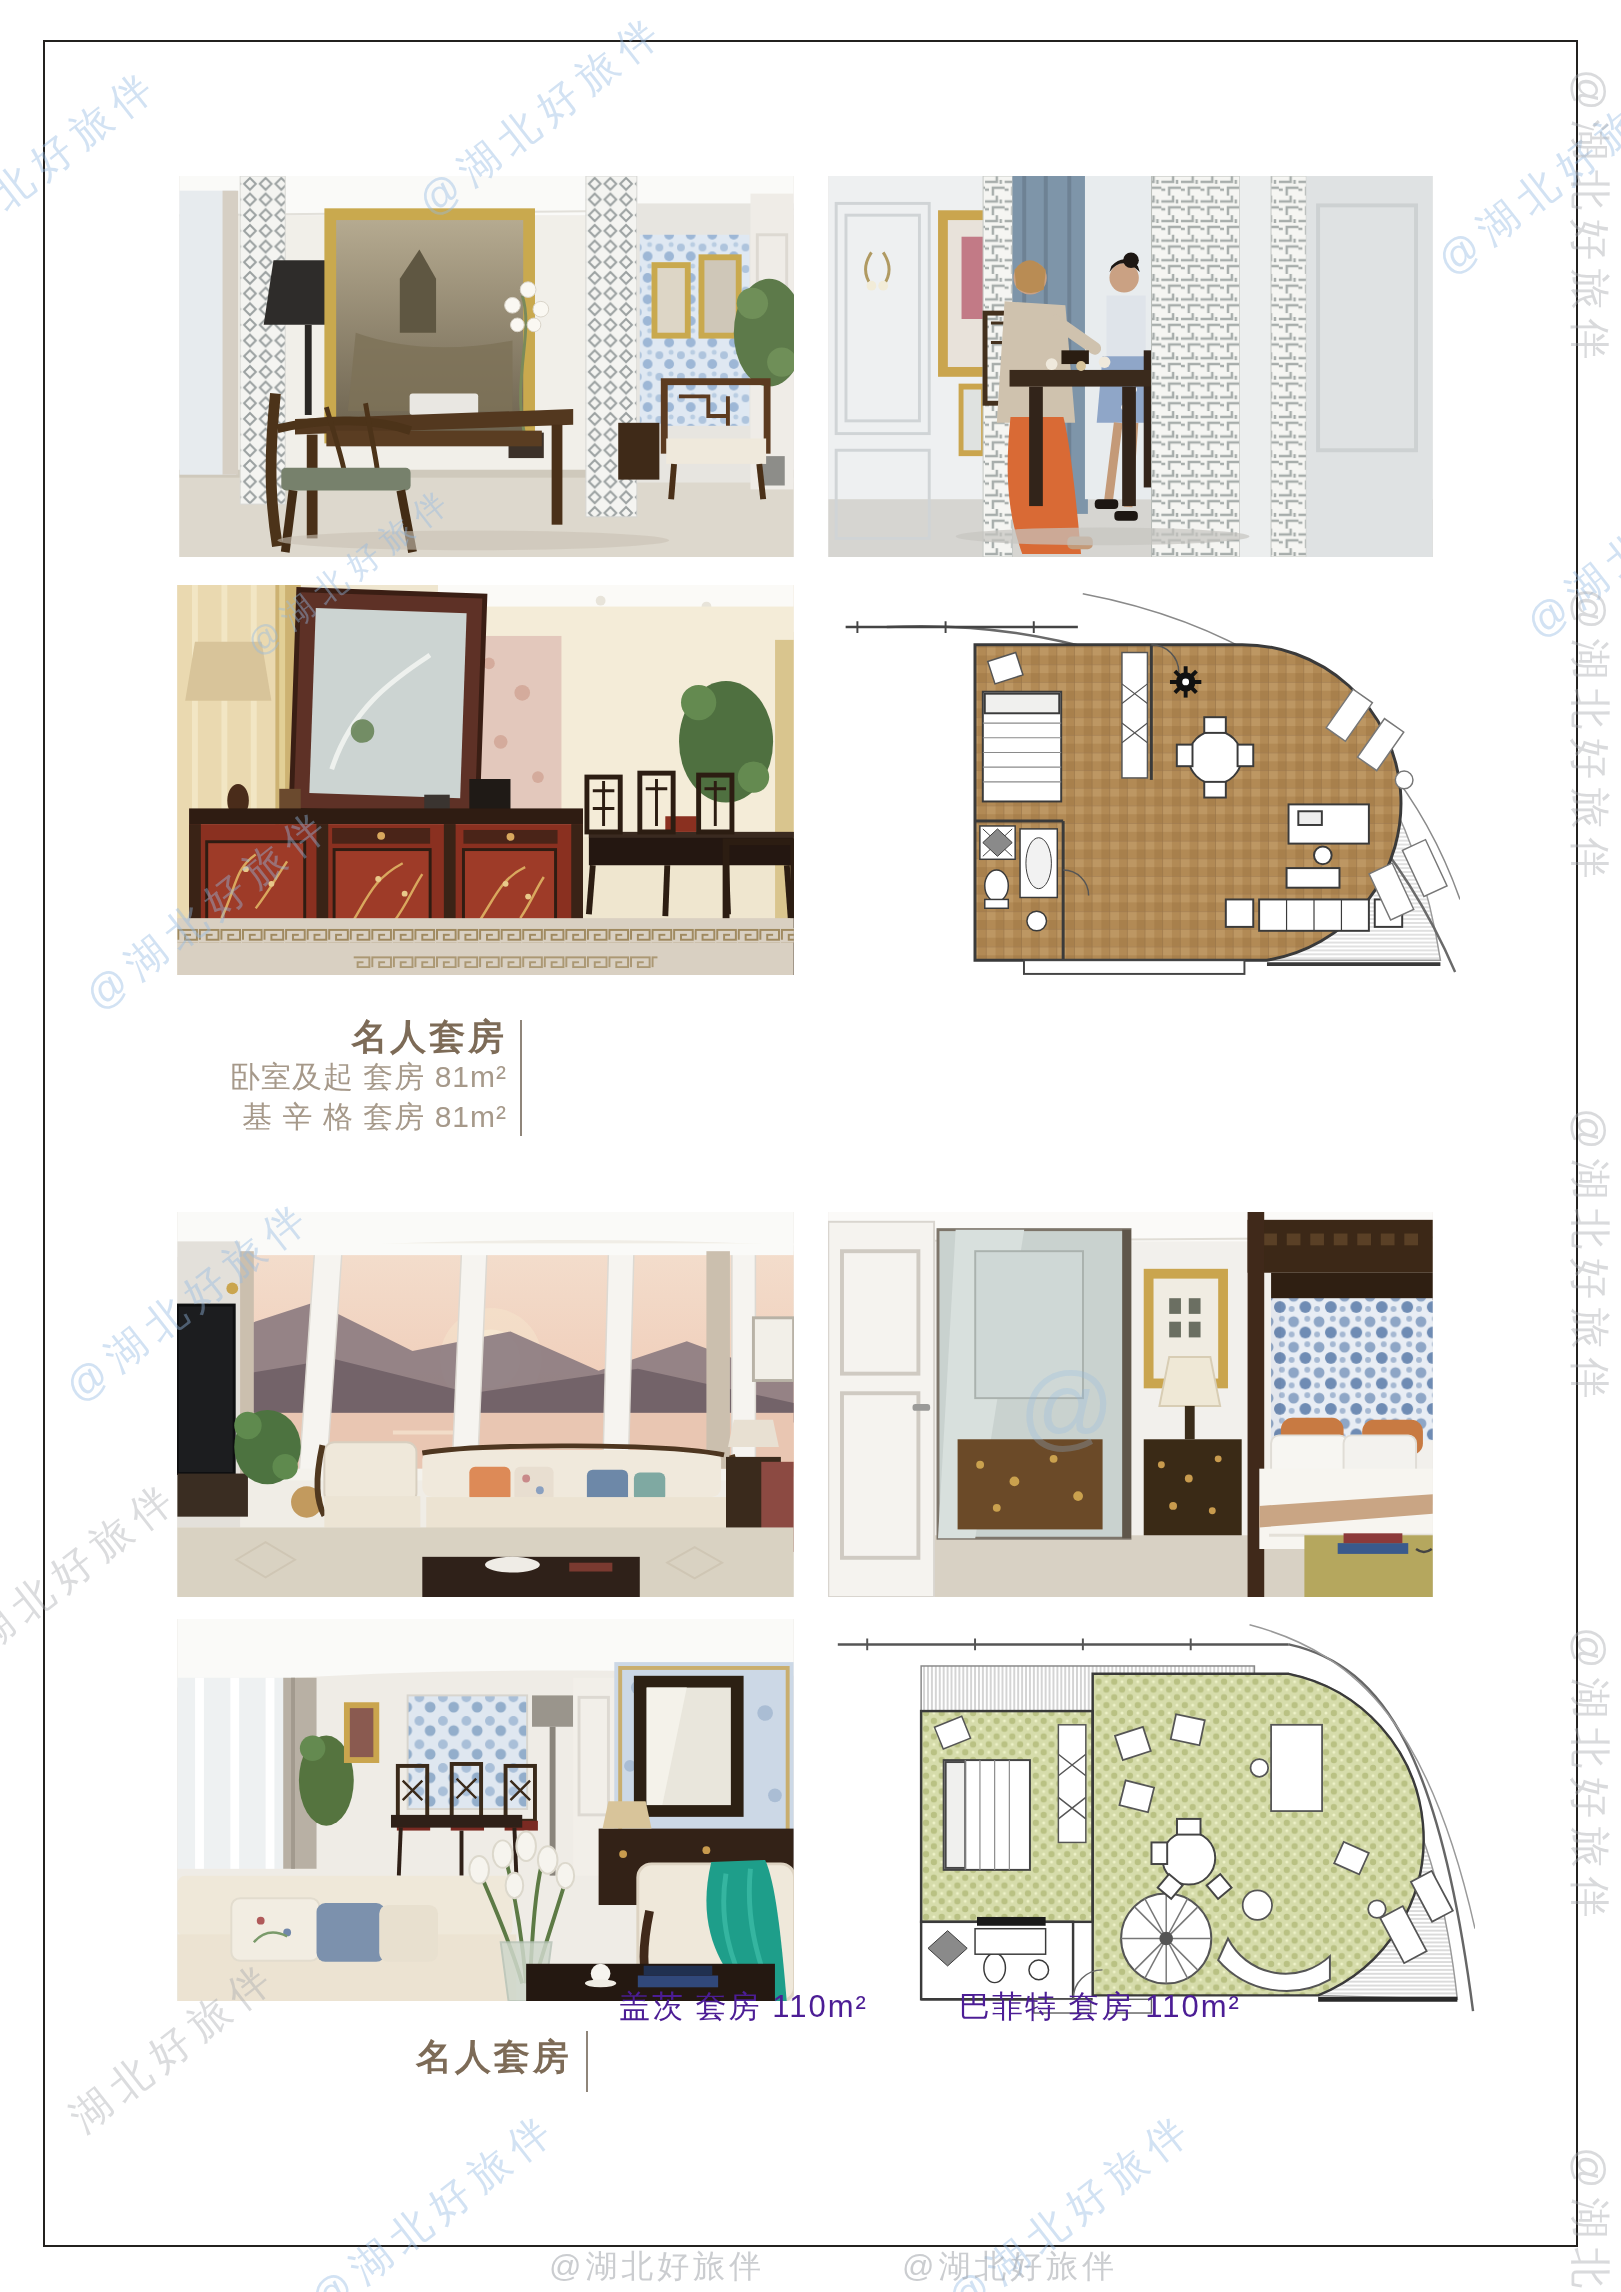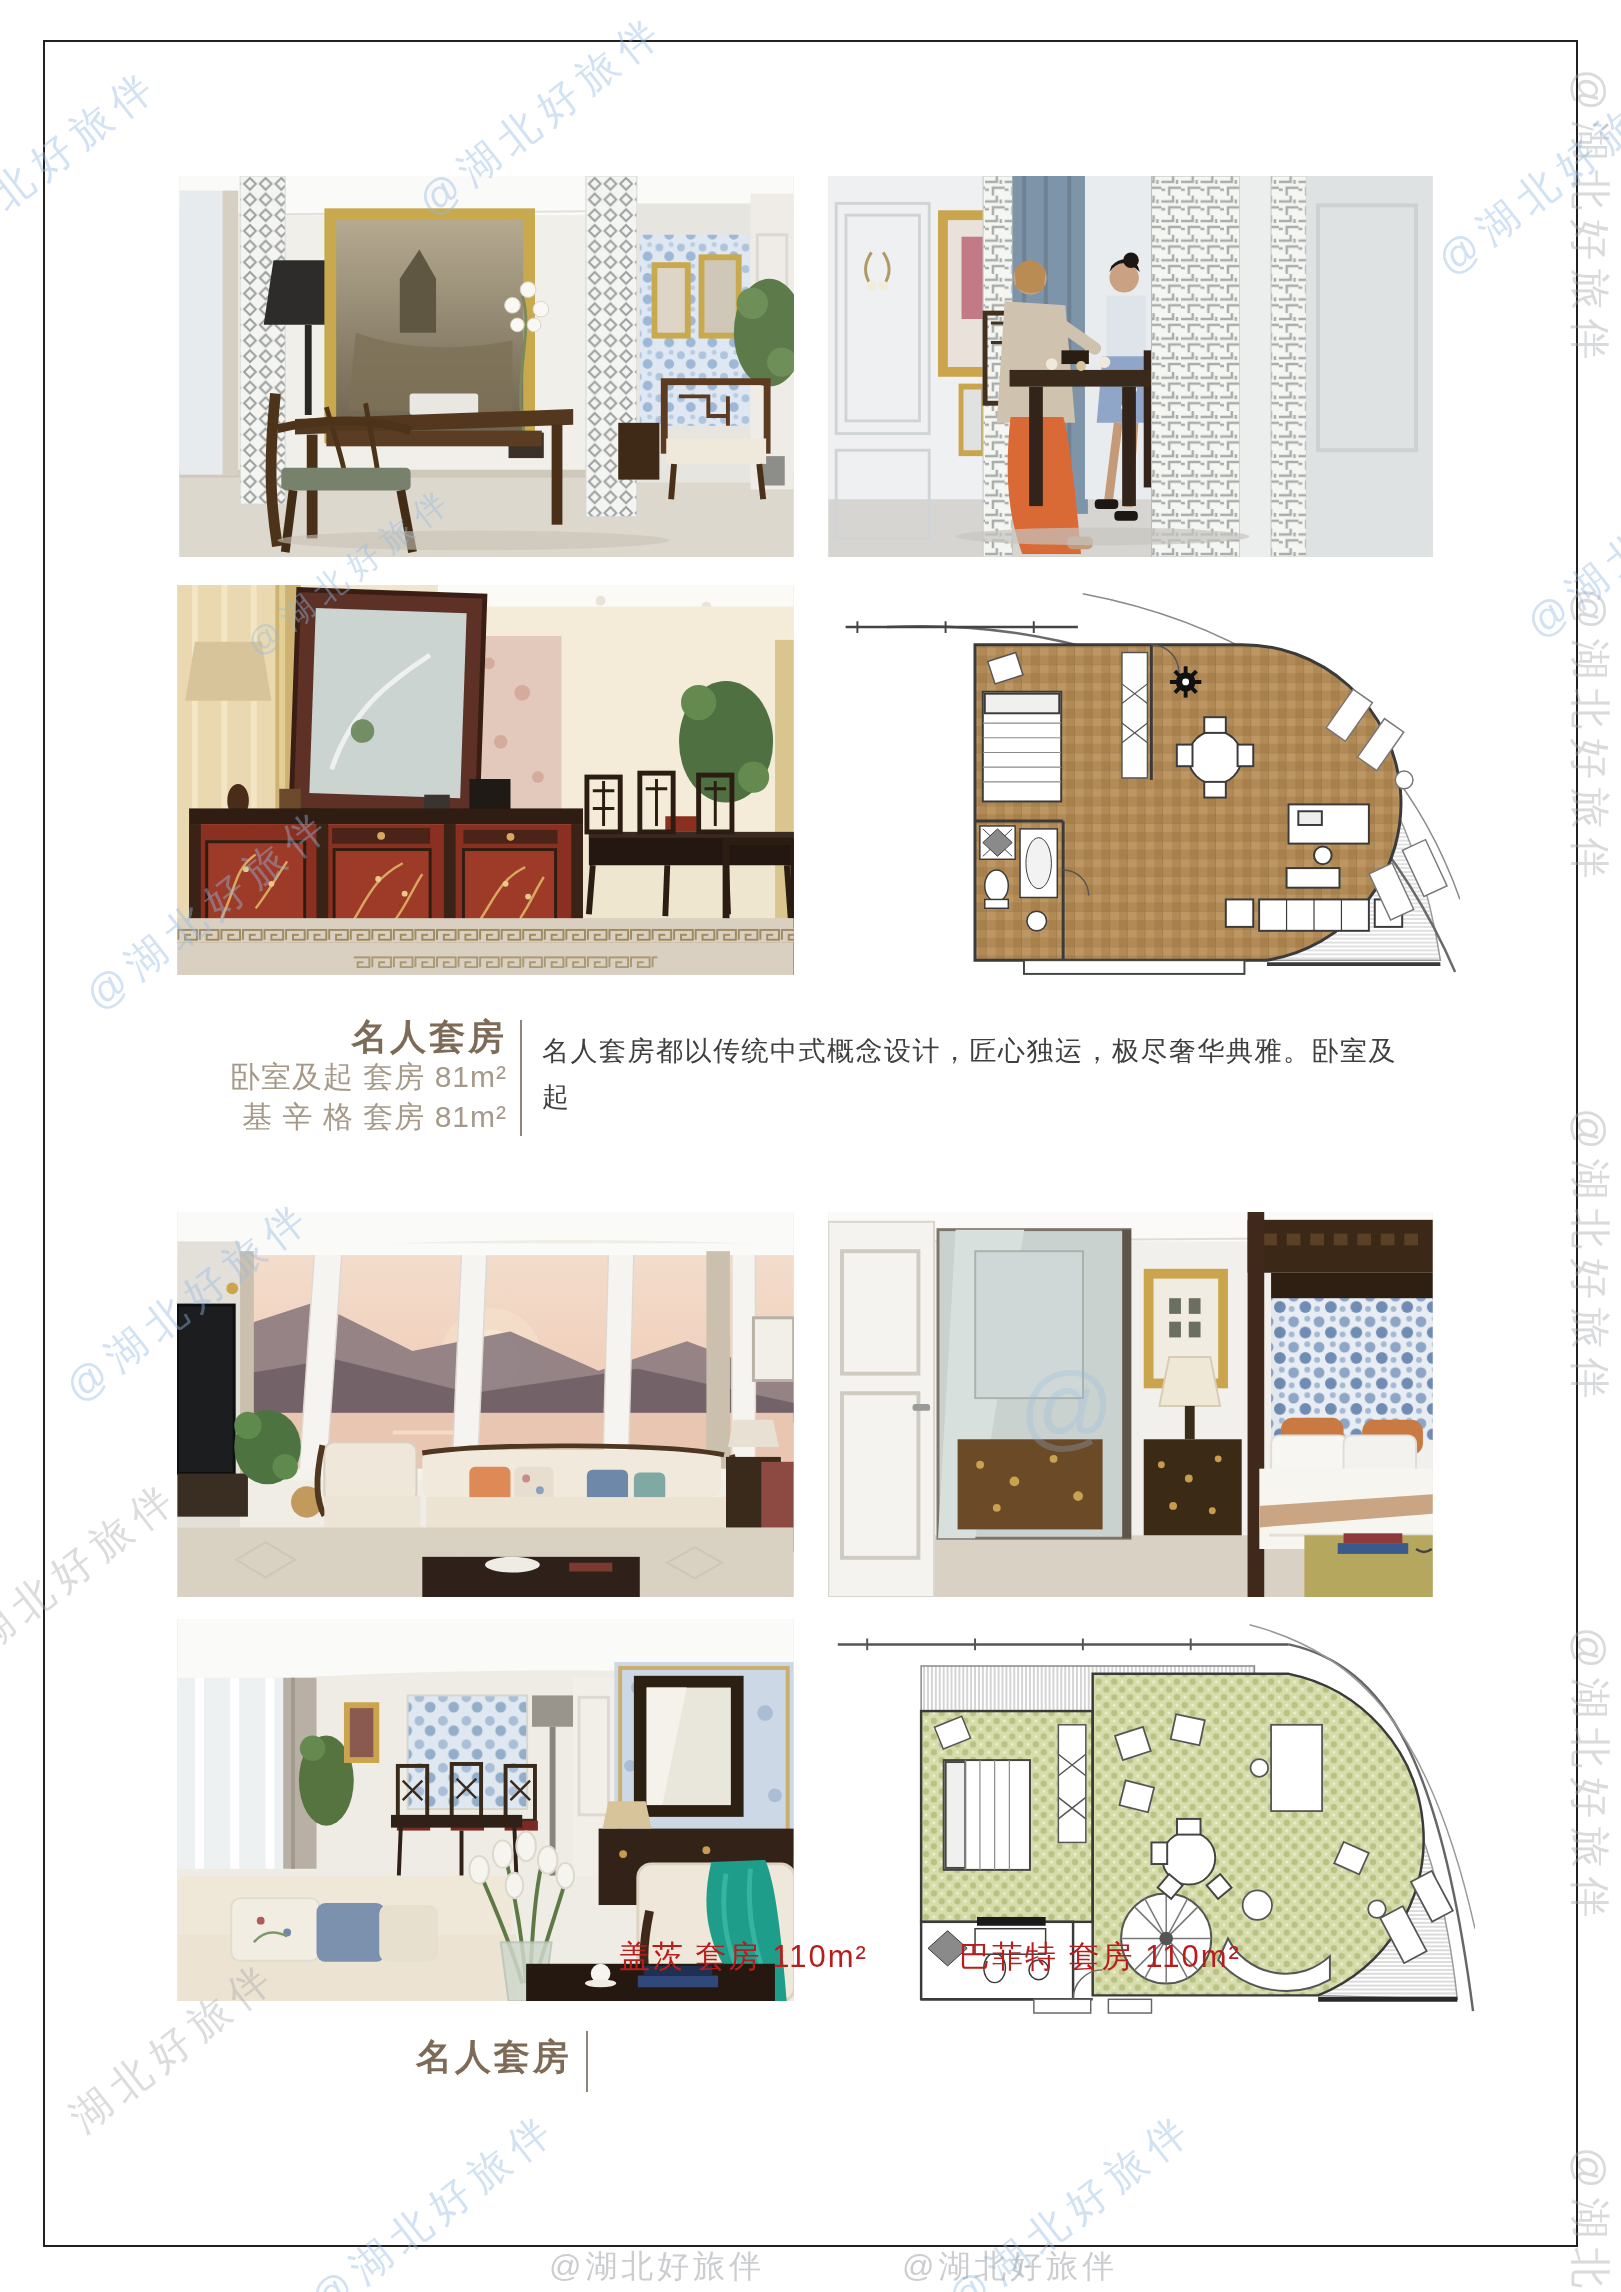--- a/index.html
+++ b/index.html
@@ -15,21 +15,21 @@
   .plan{position:absolute;overflow:visible;background:#ffffff;}
   .photo svg,.plan svg{display:block;}
 
   
   .suiteCol{position:absolute;left:188px;top:1016px;width:319px;text-align:right;}
   .suiteTitle{font-size:36px;font-weight:bold;color:#7d6b57;letter-spacing:2.9px;line-height:41px;}
   .suiteLine{font-size:30px;color:#a6998a;line-height:40px;letter-spacing:1px;}
   .vdiv{position:absolute;width:2px;background:#8f857a;}
   .desc{position:absolute;left:542px;top:1028px;width:863px;font-size:27px;color:#3f3f3f;line-height:46px;letter-spacing:1.5px;}
   .botTitle{position:absolute;left:416px;top:2033px;font-size:36px;font-weight:bold;color:#7d6b57;letter-spacing:2.9px;}
-  .botSuite{position:absolute;top:1936px;font-size:31px;color:#b91c1c;letter-spacing:2px;}
+  .botSuite{position:absolute;top:1986px;font-size:31px;color:#4c1d95;letter-spacing:2px;}
 
   
   .wm{position:absolute;font-size:41px;letter-spacing:8.8px;white-space:nowrap;
       color:rgba(148,186,226,0.42);transform:rotate(-38deg);pointer-events:none;z-index:50;}
   .wm.gray{color:rgba(165,168,172,0.40);}
   .wm.horiz{transform:none;font-size:32px;letter-spacing:3.9px;color:rgba(152,156,161,0.50);}
   .wm.vert{transform:rotate(90deg);transform-origin:left top;color:rgba(165,168,172,0.42);}
   .wm.at{transform:none;font-size:94px;letter-spacing:0;color:rgba(148,186,226,0.28);}
 </style>
 </head>
@@ -368,21 +368,20 @@
 </svg>
 </div>
 
 <div class="suiteCol">
   <div class="suiteTitle">名人套房</div>
   <div class="suiteLine"><span>卧室及起 套房</span>&nbsp;<span>81m²</span></div>
   <div class="suiteLine"><span>基 辛 格 套房</span>&nbsp;<span>81m²</span></div>
 </div>
 <div class="vdiv" style="left:520px;top:1020px;height:116px;"></div>
 <div class="desc">
-  <div>名人套房都以传统中式概念设计，匠心独运，极尽奢华典雅。卧室及起</div>
 </div>
 
 <div class="photo" style="left:177px;top:1212px;width:617px;height:385px;">
 <svg width="617" height="385" viewBox="0 0 629 393">
   <defs>
     <linearGradient id="sky5" x1="0" y1="0" x2="0" y2="1">
       <stop offset="0" stop-color="#f3ddcc"></stop>
           <stop offset="1" stop-color="#eec4ae"></stop>
     </linearGradient>
   </defs>

